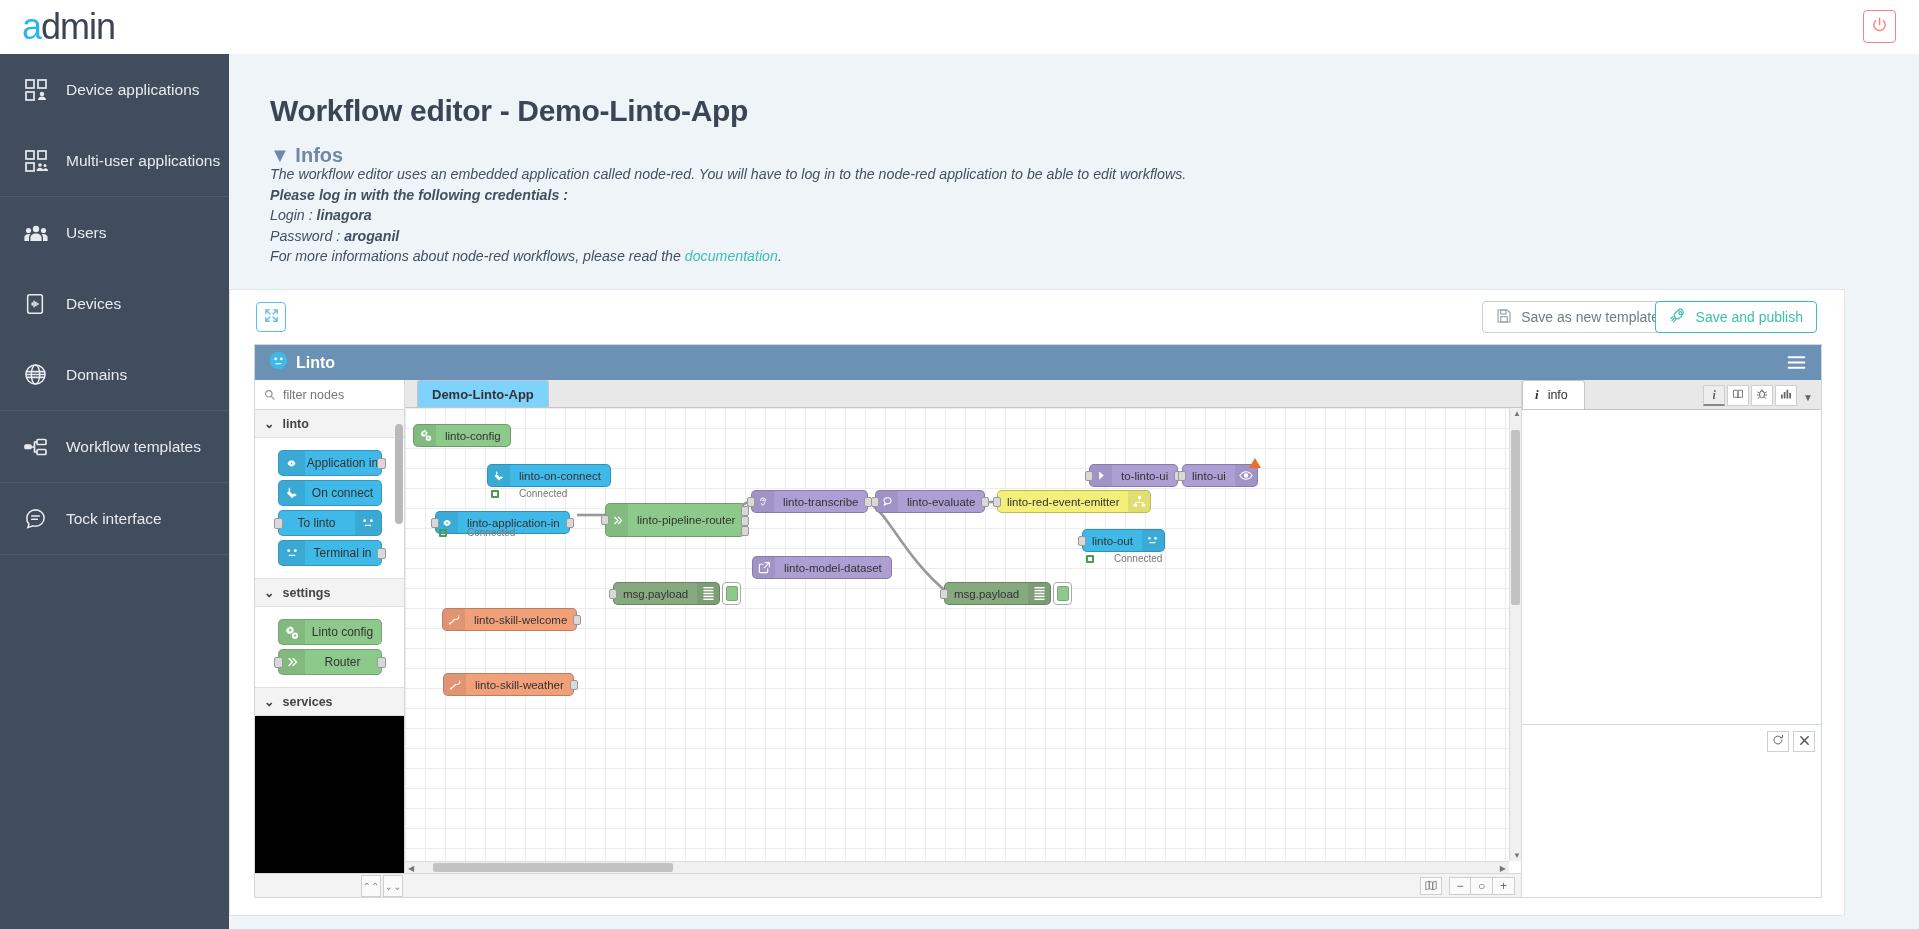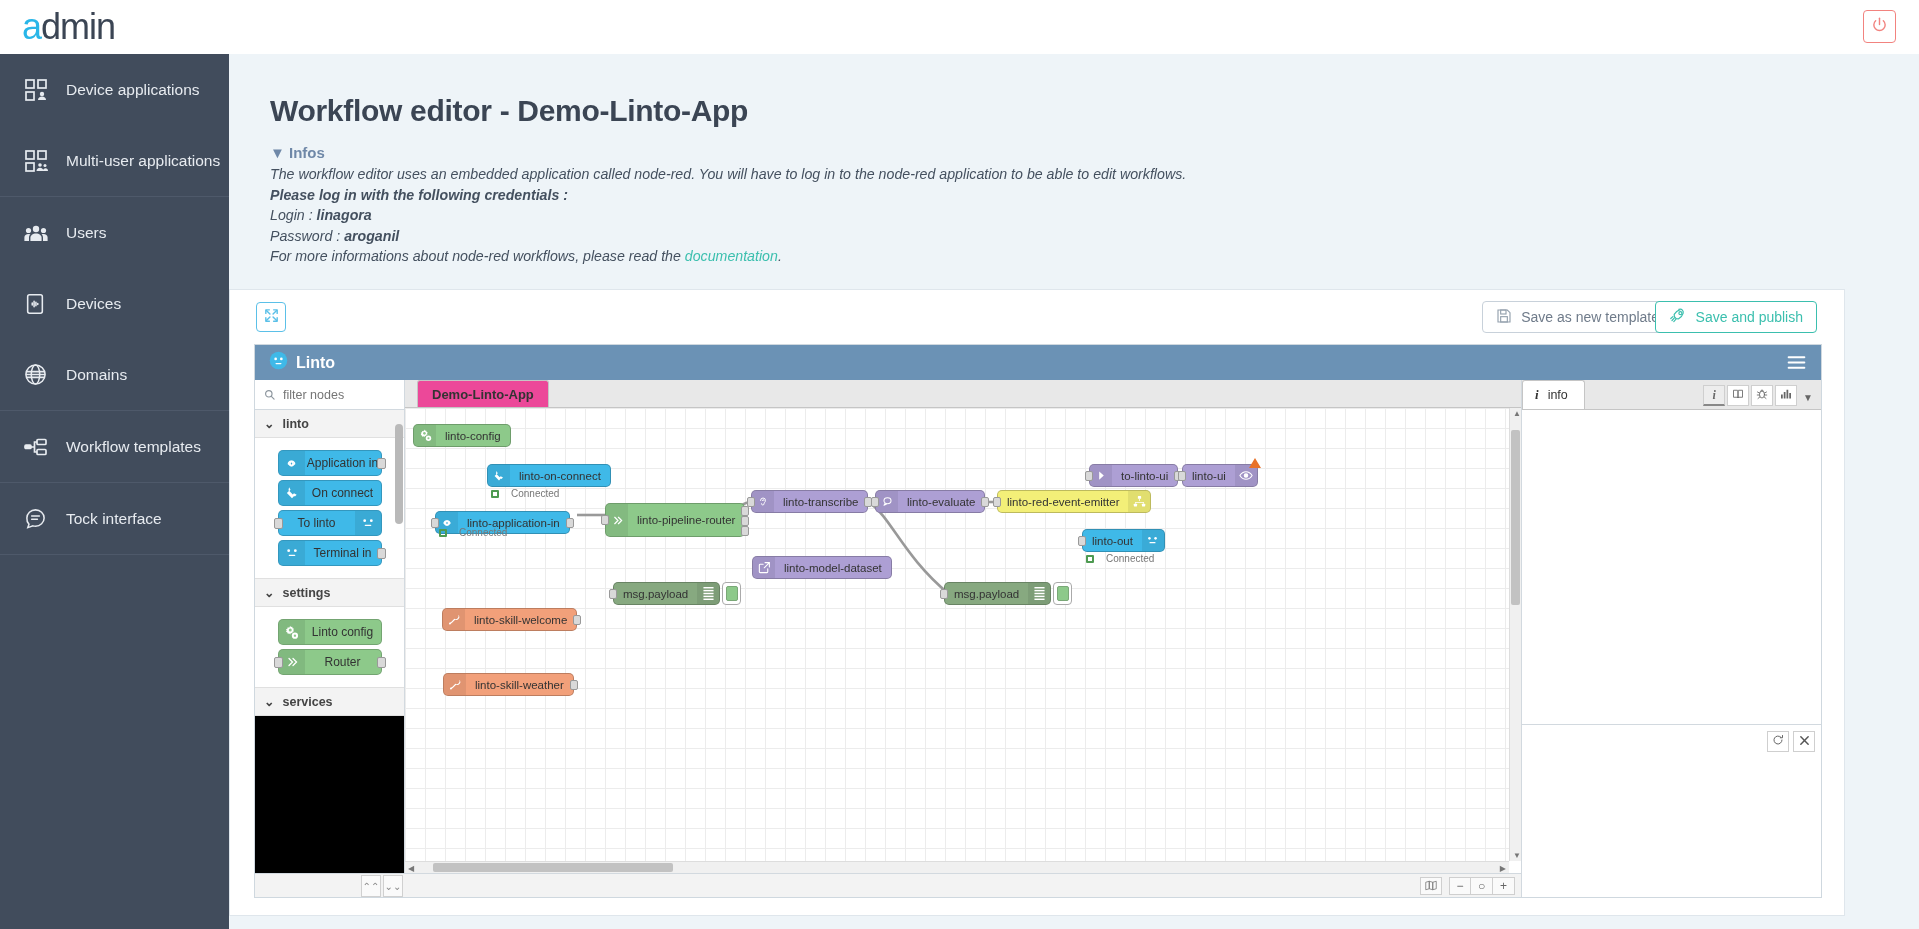--- a/index.html
+++ b/index.html
@@ -46,21 +46,21 @@
   
   #main { position:absolute; left:229px; top:54px; width:1690px; height:875px; }
 
   #page-title {
     position:absolute; left:41px; top:40px;
     font-size:30px; font-weight:bold; color:#3b4554; letter-spacing:-.3px;
   }
 
   #infos-head {
     position:absolute; left:41px; top:90px;
-    font-size:15px; font-weight:bold; color:#6f88a8; cursor:pointer;
+    font-size:20px; font-weight:bold; color:#6f88a8; cursor:pointer;
   }
   #infos-body {
     position:absolute; left:41px; top:110px; width:1180px;
     font-style:italic; font-size:14.2px; line-height:20.5px; color:#44505f;
   }
   #infos-body b { font-weight:bold; }
   #doc-link { color:#3bbfae; font-style:italic; cursor:pointer; }
 
   
   #editor-card {
@@ -134,21 +134,21 @@
     position:absolute; left:0; bottom:0; width:150px; height:24px;
     background:#f3f3f3; border-top:1px solid #d2d9df; display:flex; justify-content:flex-end;
   }
   .pal-foot-btn { width:20px; height:22px; border:1px solid #d0d0d0; background:#fafafa; margin:1px 2px 0 0;
     display:flex; align-items:center; justify-content:center; font-size:10px; color:#888; cursor:pointer; }
 
   
   #canvas-col { flex:1; position:relative; display:flex; flex-direction:column; min-width:0; }
   #tabbar { height:28px; background:#e8e8e8; border-bottom:1px solid #c5c5c5; display:flex; align-items:flex-end; padding-left:12px; }
   .nr-tab {
-    height:27px; padding:0 14px; background:#ec4899; border:1px solid #c5c5c5; border-bottom:0;
+    height:27px; padding:0 14px; background:#7dd3fc; border:1px solid #c5c5c5; border-bottom:0;
     border-radius:3px 3px 0 0; display:flex; align-items:center;
     font-size:13px; font-weight:bold; color:#333; cursor:pointer;
   }
   #canvas-wrap { flex:1; position:relative; background:#fff; overflow:hidden; }
   #grid {
     position:absolute; left:0; top:0; right:12px; bottom:12px;
     background-image:linear-gradient(#ececec 1px, transparent 1px), linear-gradient(90deg,#ececec 1px, transparent 1px);
     background-size:20px 20px;
   }
   .node {
@@ -161,21 +161,21 @@
   .node .nico.l { border-radius:4px 0 0 4px; }
   .node .nico.r { border-radius:0 4px 4px 0; }
   .n-green  { background:#8dc98a; }
   .n-blue   { background:#3fb9e8; }
   .n-purple { background:#ad9fd4; }
   .n-yellow { background:#f3ef78; }
   .n-orange { background:#f2a07a; }
   .n-grn2   { background:#87a980; }
   .nport { position:absolute; width:8px; height:10px; border-radius:2px; background:#d9d9d9; border:1px solid #999; }
   .status {
-    position:absolute; font-size:10px; color:#777; display:flex; align-items:center; gap:12px; white-space:nowrap;
+    position:absolute; font-size:10px; color:#777; display:flex; align-items:center; gap:20px; white-space:nowrap;
   }
   .status .dot { width:8px; height:8px; border:2px solid #4e9a51; border-radius:1px; }
   .badge-err {
     position:absolute; right:-4px; top:-7px; width:0; height:0;
     border-left:6px solid transparent; border-right:6px solid transparent; border-bottom:10px solid #e8722a;
   }
   #edge-svg { position:absolute; left:0; top:0; width:100%; height:100%; pointer-events:none; }
 
   
   .sb-h { position:absolute; left:0; bottom:0; height:12px; right:12px; background:#f0f0f0; border-top:1px solid #ddd; }

